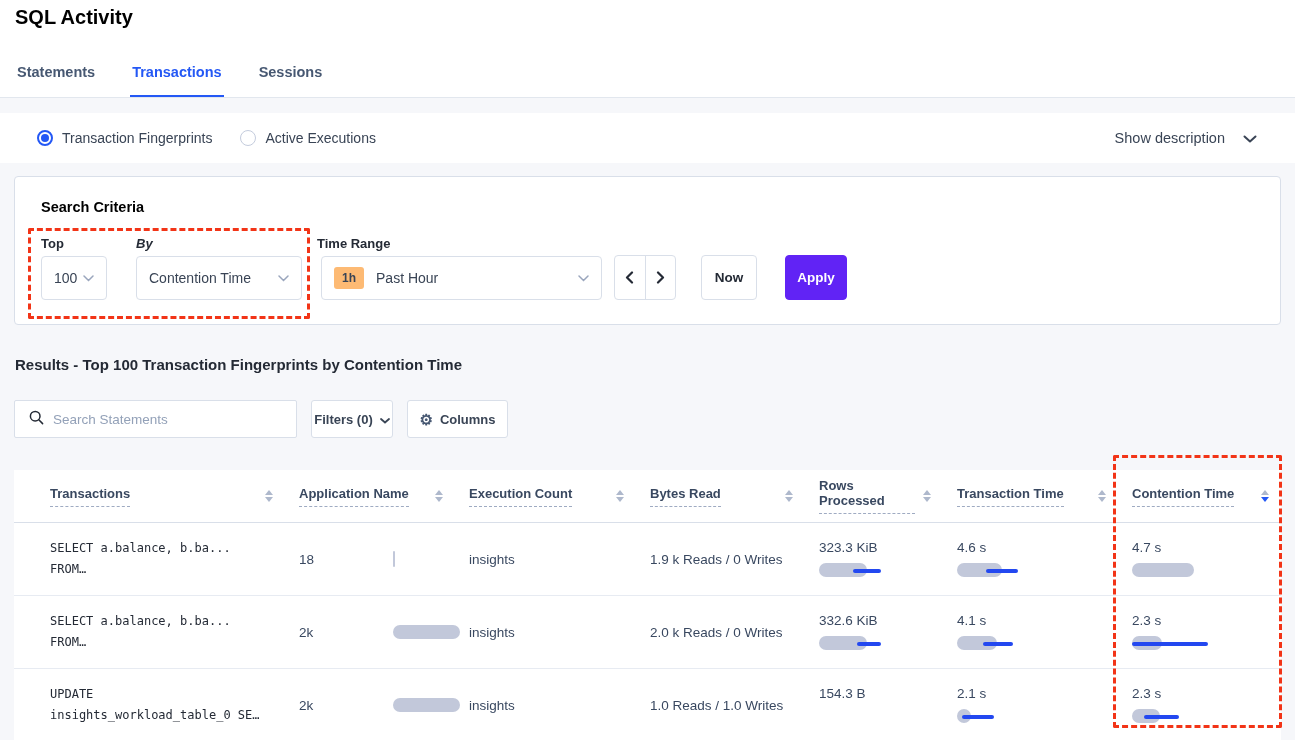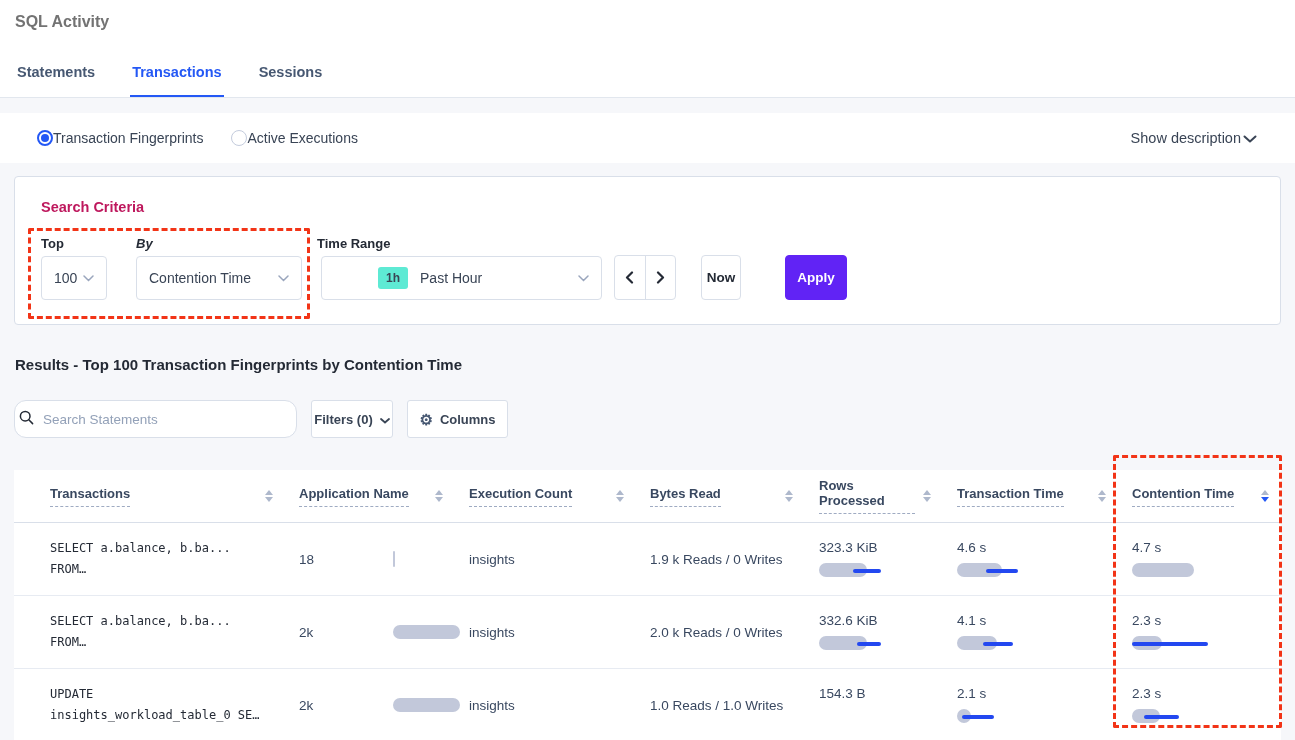--- a/index.html
+++ b/index.html
@@ -15,66 +15,66 @@
     --border:#d9dfe9;
     --row-border:#e7ebf2;
   }
   *{box-sizing:border-box;margin:0;padding:0;}
   body{width:1295px;height:740px;position:relative;overflow:hidden;
        background:#f6f7fa;font-family:"Liberation Sans",sans-serif;color:var(--ink);}
   .abs{position:absolute;}
 
   
   .header{top:0;left:0;width:1295px;height:98px;background:#fff;border-bottom:1px solid #e2e7ee;}
-  .page-title{position:absolute;top:13px;left:15px;font-size:16px;font-weight:bold;color:#737373;}
+  .page-title{position:absolute;top:6px;left:15px;font-size:20px;font-weight:bold;color:#000000;}
   .tabs{position:absolute;left:15px;bottom:0;display:flex;gap:33px;}
   .tab{display:inline-block;padding:0 2px 15px 2px;font-size:14.5px;font-weight:bold;
        color:#475872;text-decoration:none;cursor:pointer;border-bottom:2.5px solid transparent;}
   .tab.active{color:var(--blue);border-bottom-color:var(--blue);}
 
   
   .radio-band{top:113px;left:0;width:1295px;height:50px;background:#fff;display:flex;align-items:center;}
-  .radio-opt{display:flex;align-items:center;cursor:pointer;}
+  .radio-opt{display:flex;align-items:center;gap:9px;cursor:pointer;}
   .radio-opt.first{margin-left:37px;}
   .radio-opt + .radio-opt{margin-left:28px;}
   .radio-circle{width:16px;height:16px;border-radius:50%;border:1.5px solid #c4ccdd;background:#fff;
                 display:flex;align-items:center;justify-content:center;flex:0 0 auto;}
   .radio-opt.selected .radio-circle{border:2px solid var(--blue);}
   .radio-dot{width:8px;height:8px;border-radius:50%;background:transparent;}
   .radio-opt.selected .radio-dot{background:var(--blue);}
   .radio-label{font-size:14px;color:#394455;}
-  .show-desc{margin-left:auto;margin-right:38px;display:flex;align-items:center;gap:2px;
+  .show-desc{margin-left:auto;margin-right:38px;display:flex;align-items:center;gap:18px;
              font-size:14.5px;color:#394455;cursor:pointer;}
 
   
   .criteria-card{top:176px;left:14px;width:1267px;height:149px;background:#fff;
                  border:1px solid var(--border);border-radius:4px;}
-  .criteria-title{position:absolute;top:22px;left:26px;font-size:14.5px;font-weight:bold;color:#be185d;text-align:center;}
+  .criteria-title{position:absolute;top:22px;left:26px;font-size:14.5px;font-weight:bold;color:#000000;text-align:center;}
   .field-label{position:absolute;top:59px;font-size:13px;font-weight:bold;color:#242a35;}
   .select{position:absolute;top:79px;height:44px;background:#fff;border:1px solid var(--border);
           border-radius:4px;display:flex;align-items:center;padding:0 12px;font-size:14px;
           color:#394455;cursor:pointer;}
   .select .chev{margin-left:auto;color:#9aa6bd;display:flex;}
-  .badge-1h{background:#5eead4;border-radius:3px;padding:4px 8px;font-size:12px;font-weight:bold;
-            color:#394455;margin-right:12px;margin-left:44px;}
+  .badge-1h{background:#fdba74;border-radius:3px;padding:4px 8px;font-size:12px;font-weight:bold;
+            color:#394455;margin-right:12px;}
   .btn-group{position:absolute;top:78px;left:599px;width:62px;height:45px;border:1px solid var(--border);
              border-radius:4px;background:#fff;display:flex;}
   .btn-group .nav-btn{flex:1;display:flex;align-items:center;justify-content:center;cursor:pointer;color:#242a35;}
   .btn-group .nav-btn + .nav-btn{border-left:1px solid var(--border);}
   .btn{position:absolute;top:78px;height:45px;border:1px solid var(--border);border-radius:4px;
        background:#fff;display:flex;align-items:center;justify-content:center;font-size:13.5px;
        font-weight:bold;color:#242a35;cursor:pointer;}
-  .btn-now{left:686px;width:40px;}
+  .btn-now{left:686px;width:56px;}
   .btn-apply{left:770px;width:62px;background:var(--purple);border-color:var(--purple);color:#fff;}
 
   
   .results-heading{top:356px;left:15px;font-size:15px;font-weight:bold;color:#242a35;}
   .controls{top:400px;left:14px;width:1267px;height:38px;display:flex;align-items:center;}
-  .search-box{width:283px;height:38px;background:#fff;border:1px solid var(--border);border-radius:12px;
-              display:flex;align-items:center;padding:0 4px;gap:9px;}
+  .search-box{width:283px;height:38px;background:#fff;border:1px solid var(--border);border-radius:2px;
+              display:flex;align-items:center;padding:0 14px;gap:9px;}
   .search-box input{border:none;outline:none;font-size:13.5px;color:var(--ink2);width:100%;
                     font-family:"Liberation Sans",sans-serif;background:transparent;}
   .search-box input::placeholder{color:var(--placeholder);}
   .ctl-btn{height:38px;background:#fff;border:1px solid var(--border);border-radius:3px;
            display:flex;align-items:center;justify-content:center;gap:7px;font-size:13px;
            font-weight:bold;color:#394455;cursor:pointer;}
   .btn-filters{margin-left:14px;width:82px;}
   .btn-columns{margin-left:14px;width:101px;}
   .gear{font-size:15px;color:#475872;line-height:1;}
   .stats-area{margin-left:auto;display:flex;align-items:center;}

